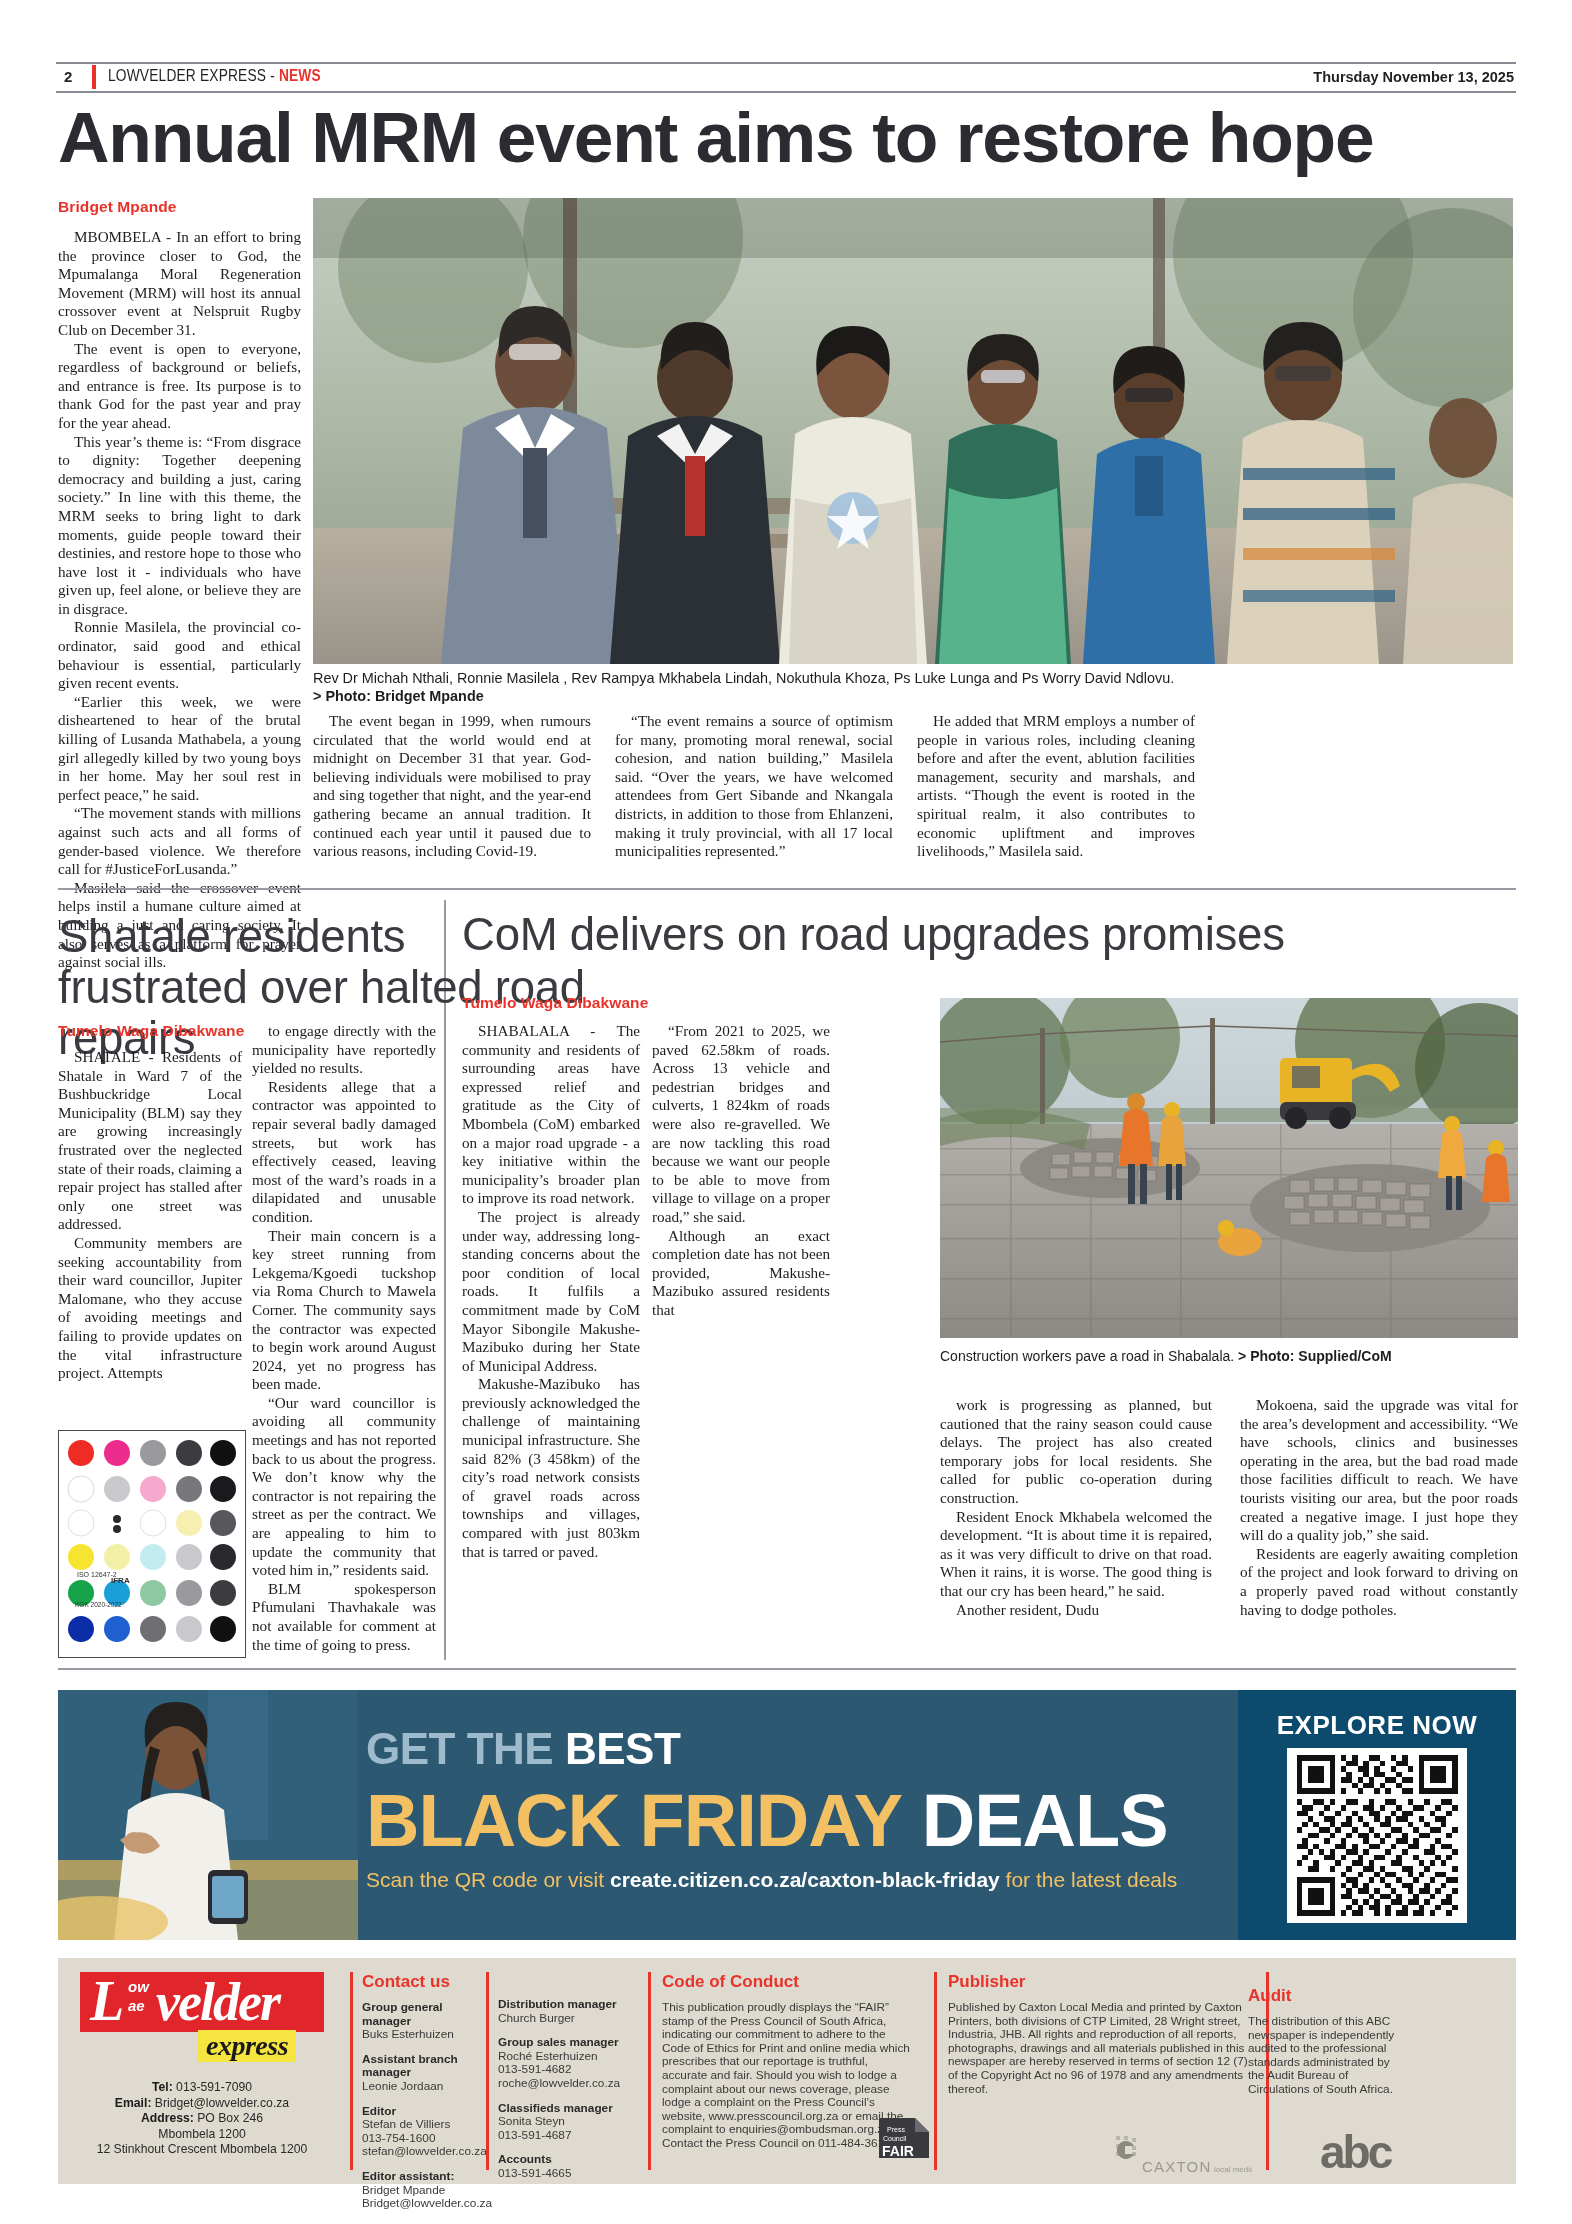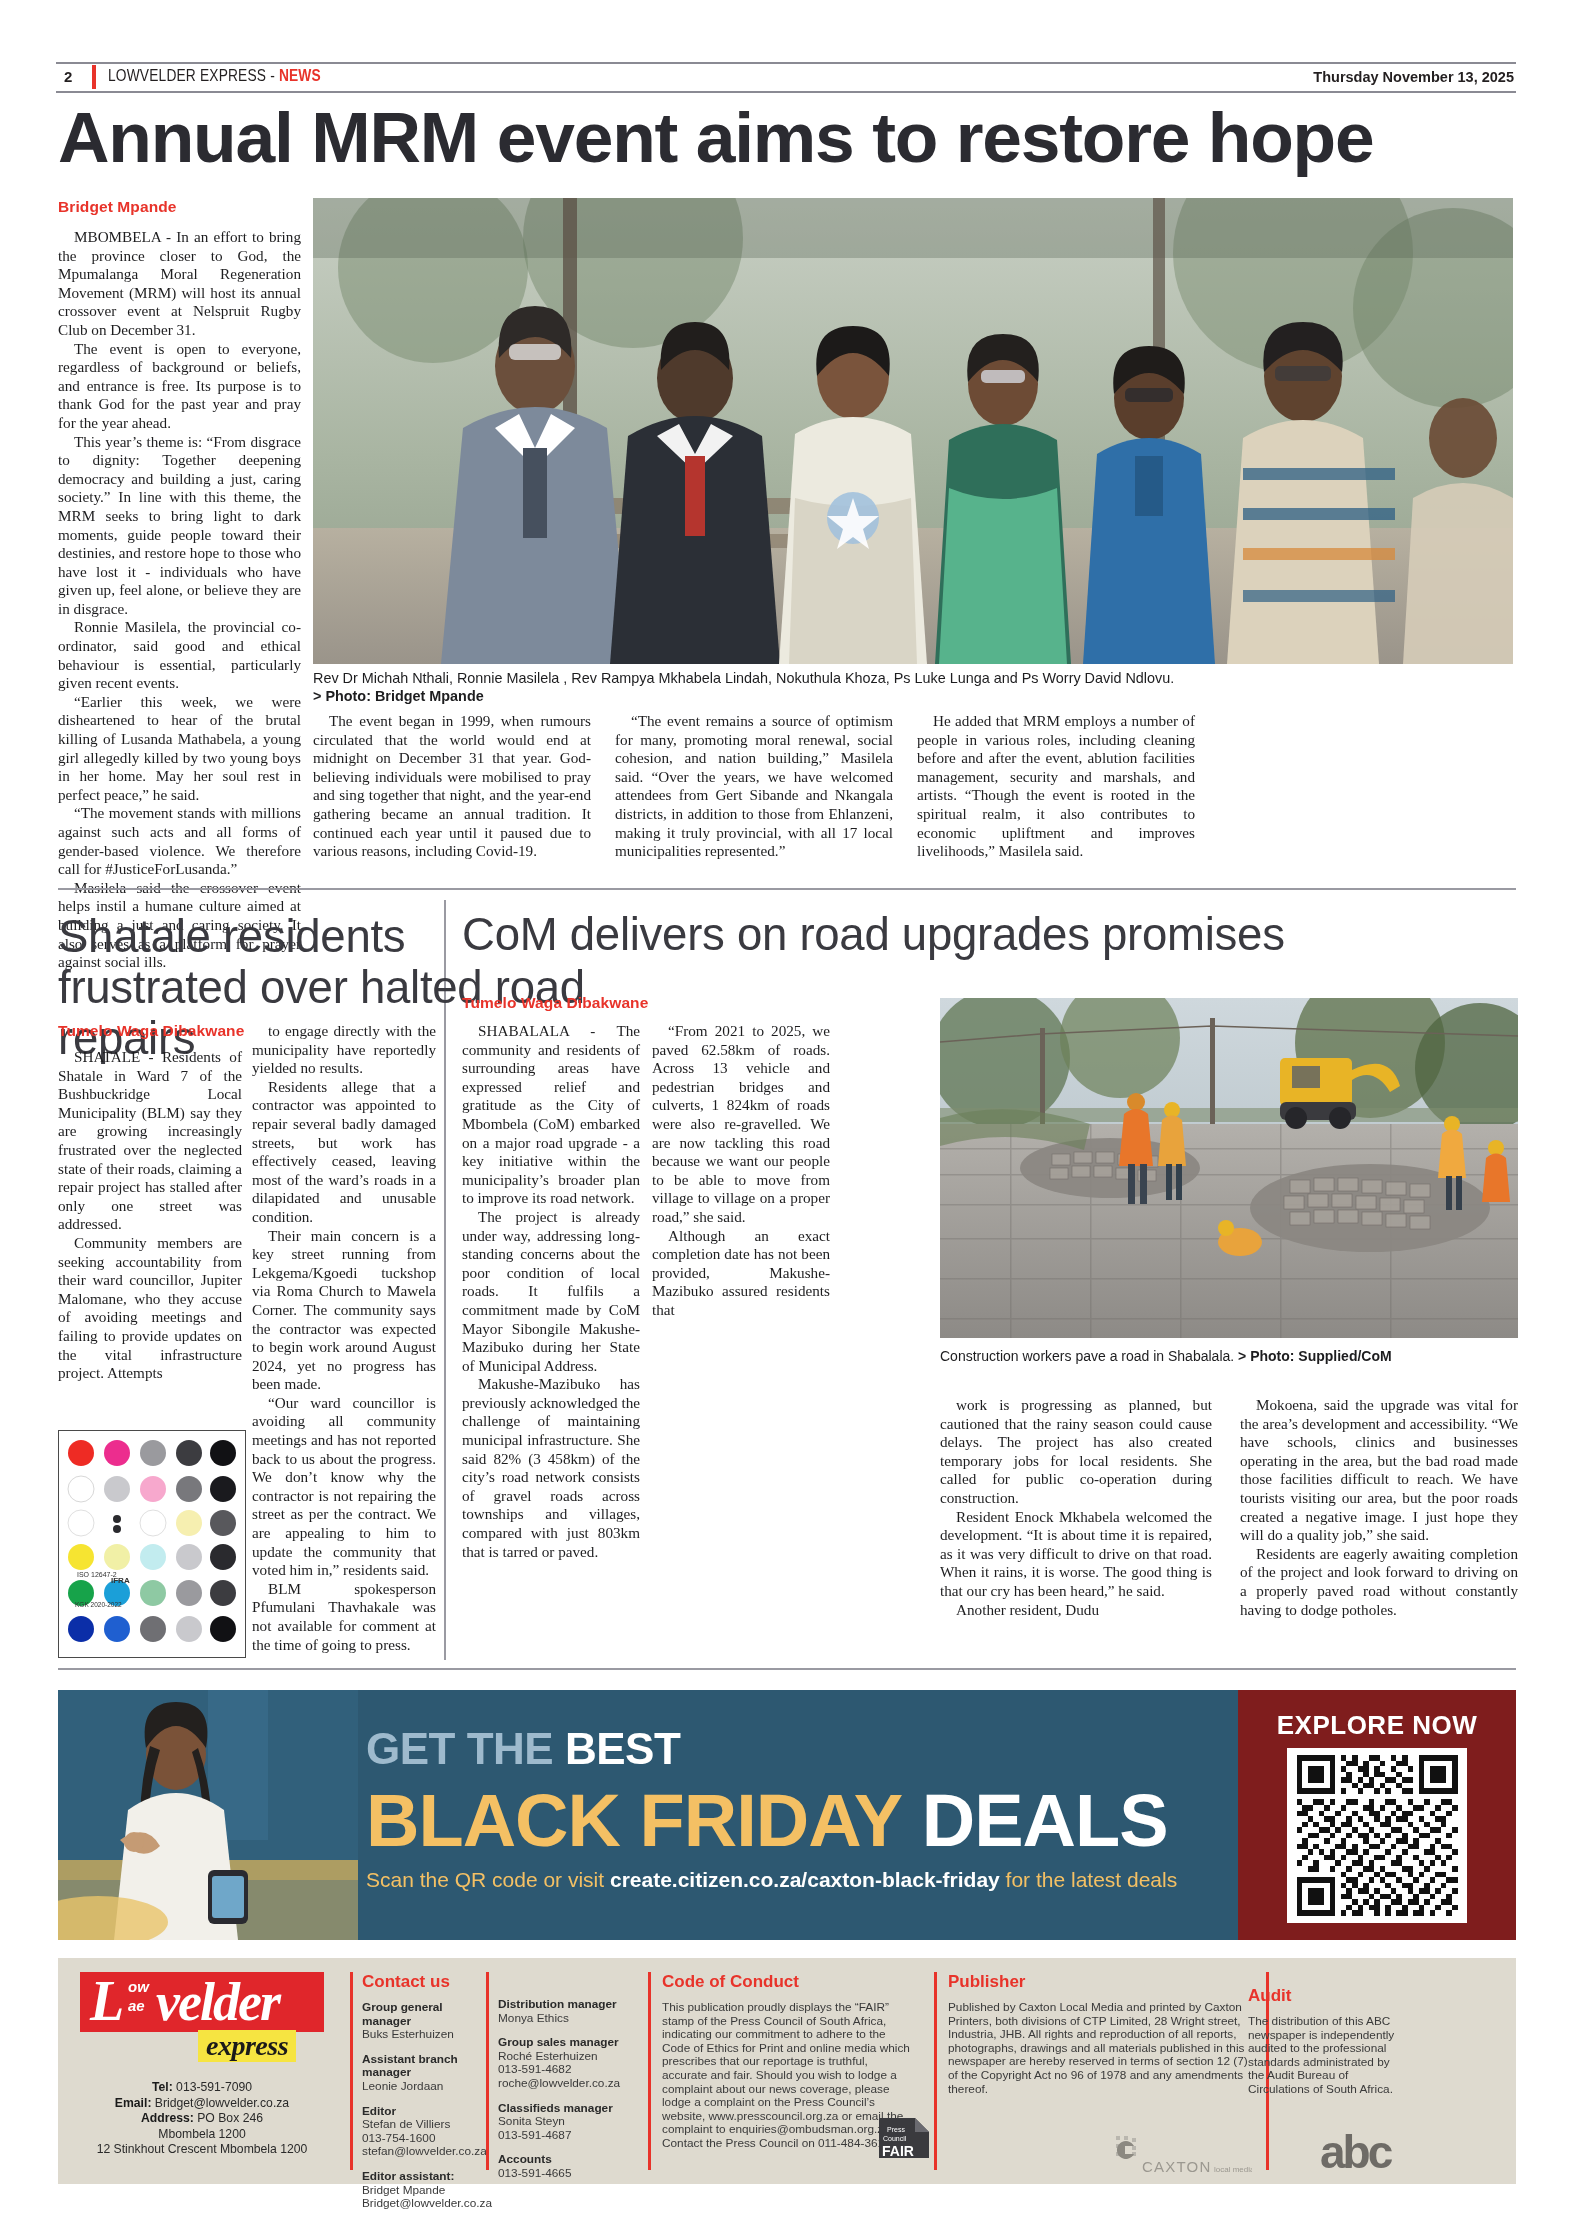--- a/index.html
+++ b/index.html
@@ -114,21 +114,21 @@
     font-family: "Liberation Sans Narrow","Liberation Sans",sans-serif;
     font-weight: bold; font-size: 74px; letter-spacing: -1px; color:#f4c064; white-space: nowrap;
   }
   .ad-l2 b { color:#ffffff; }
   .ad-l3 {
     position: absolute; left: 0; top: 178px;
     font-family: "Liberation Sans Narrow","Liberation Sans",sans-serif;
     font-size: 21px; color:#f4c064; white-space: nowrap;
   }
   .ad-l3 b { color:#ffffff; }
-  .ad-right { position: absolute; right: 0; top: 0; width: 278px; height: 250px; background:#7f1d1d; }
+  .ad-right { position: absolute; right: 0; top: 0; width: 278px; height: 250px; background:#0c4a6e; }
   .ad-cta {
     position: absolute; left: 0; top: 20px; width: 278px; text-align: center;
     font-family: "Liberation Sans Narrow","Liberation Sans",sans-serif;
     font-weight: bold; font-size: 26px; color:#ffffff; letter-spacing: .5px;
   }
   .qr { position: absolute; left: 49px; top: 58px; width: 180px; height: 175px; background:#fff; padding:7px; }
   .qr canvas, .qr .qrgrid { width: 166px; height: 161px; }
 
   
   .foot { position: absolute; left: 58px; top: 1958px; width: 1458px; height: 226px; background: #dedacf; }
@@ -814,21 +814,21 @@
           </div>
         </div>
     </div>
 
     <div class="foot-sep" style="left:428px;"></div>
 
     <div class="foot-col" style="left:440px;width:140px;padding-top:40px;">
       <div>
           <div class="foot-blk">
             <div class="foot-sub">Distribution manager</div>
-            <div class="foot-txt">Monya Ethics</div>
+            <div class="foot-txt">Church Burger</div>
           </div>
           <div class="foot-blk">
             <div class="foot-sub">Group sales manager</div>
             <div class="foot-txt">Roché Esterhuizen</div>
             <div class="foot-txt">013-591-4682</div>
             <div class="foot-txt">roche@lowvelder.co.za</div>
           </div>
           <div class="foot-blk">
             <div class="foot-sub">Classifieds manager</div>
             <div class="foot-txt">Sonita Steyn</div>

